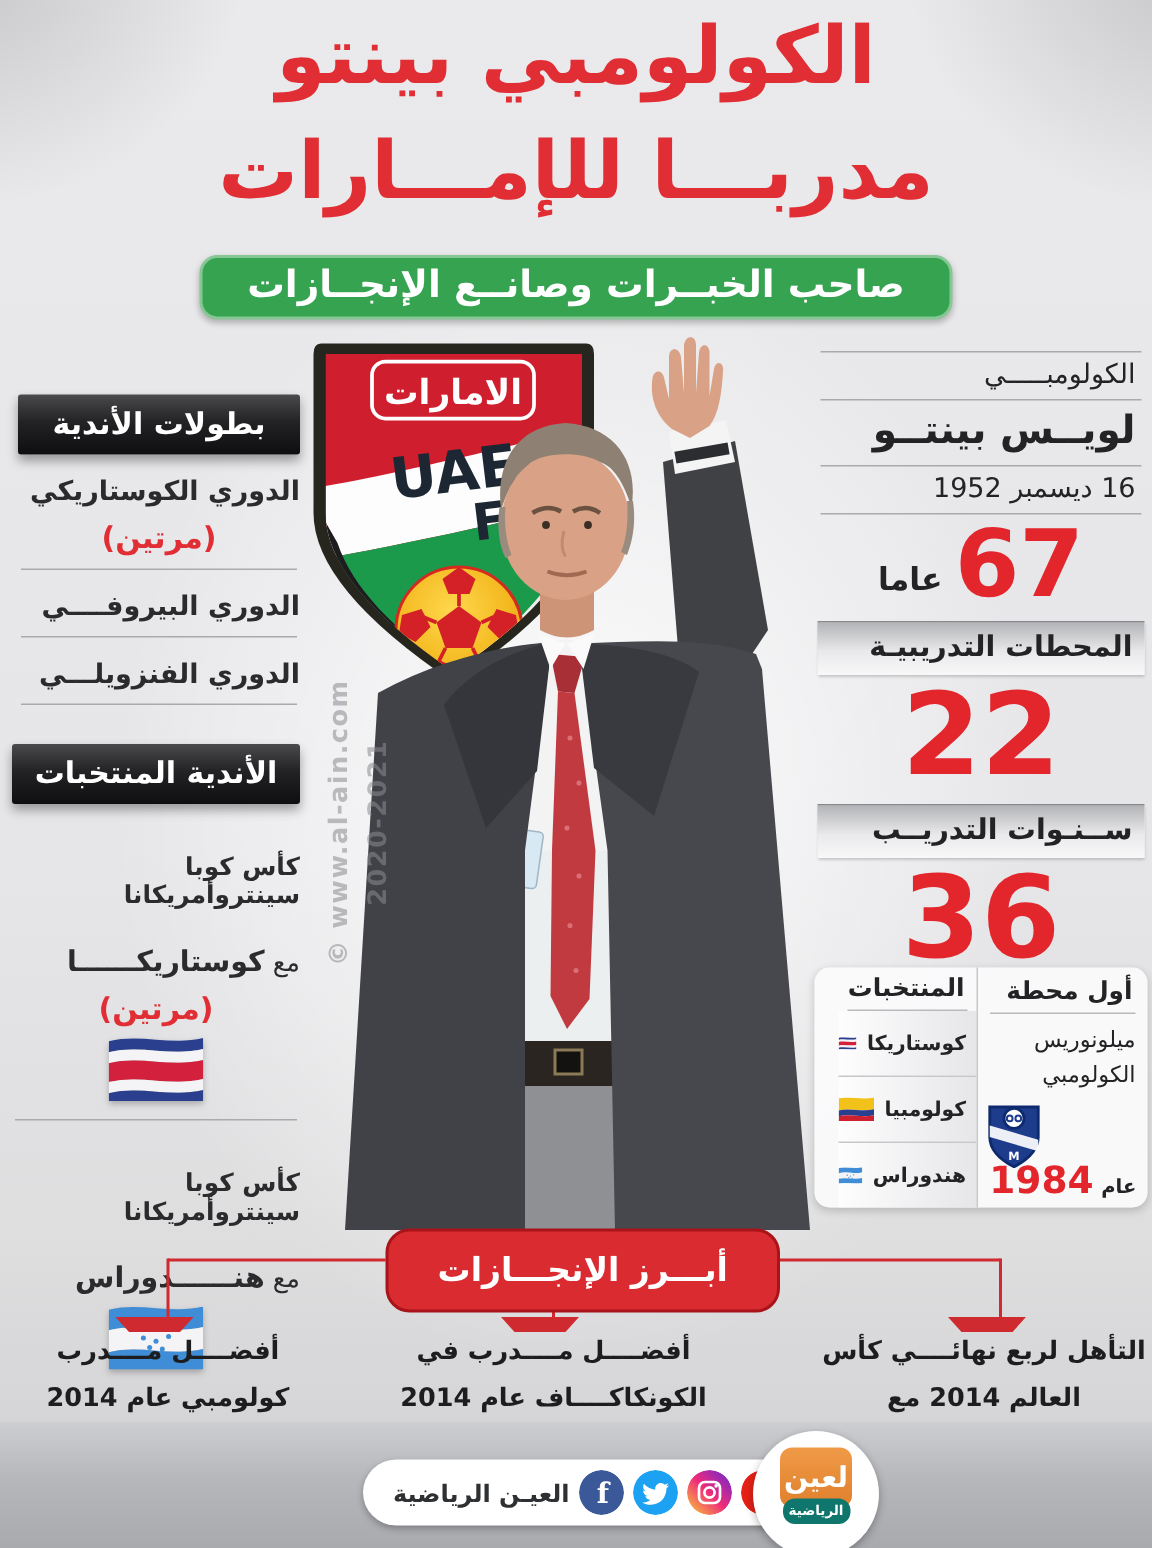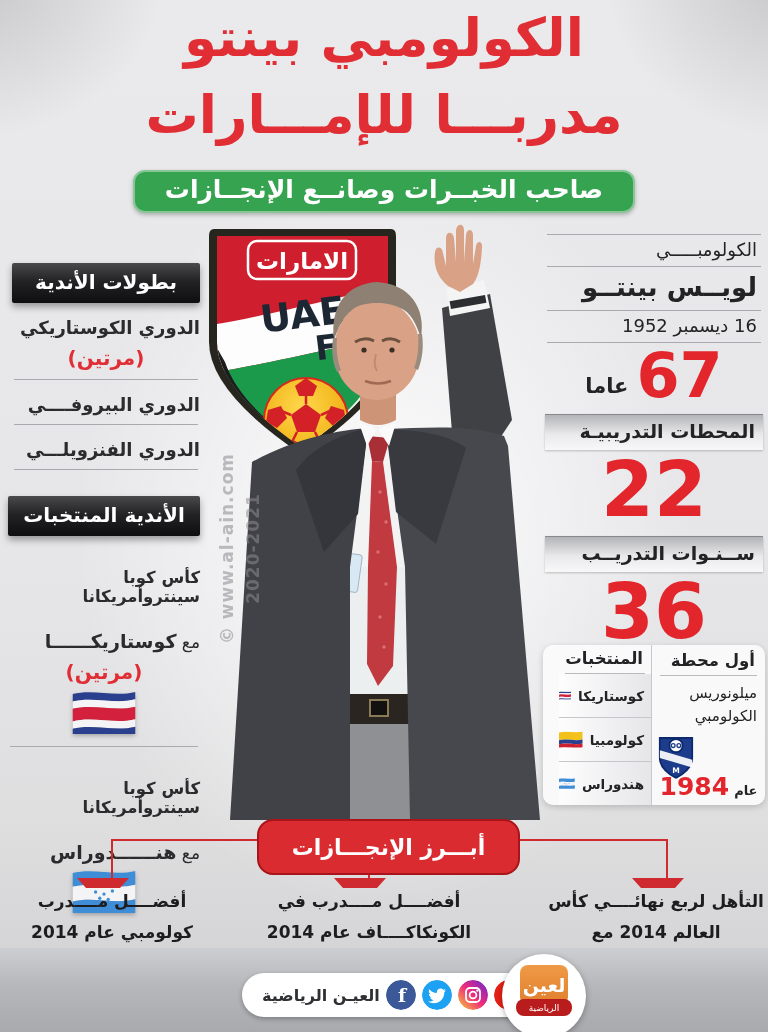--- a/index.html
+++ b/index.html
@@ -73,22 +73,22 @@
   .footer-band{left:0;top:948px;width:768px;height:84px;
     background:linear-gradient(180deg,#cdced1 0%,#b6b7ba 45%,#a9aaae 100%)}
   .footer-pill{left:242px;top:973px;width:314px;height:44px;background:#fff;border-radius:24px;
     box-shadow:0 2px 5px rgba(0,0,0,.28);display:flex;align-items:center;padding:0 62px 0 16px;gap:6px}
   .brand{direction:rtl;font-weight:bold;font-size:16px;color:#2f3033;margin-left:4px;margin-right:auto;white-space:nowrap}
   .sicon{width:30px;height:30px;border-radius:50%;flex:0 0 auto}
   .logo-circle{left:502px;top:954px;width:84px;height:84px;background:#fff;border-radius:50%;
     box-shadow:0 2px 6px rgba(0,0,0,.3);z-index:6;display:flex;flex-direction:column;align-items:center}
   .logo-sq{margin-top:11px;width:48px;height:40px;background:linear-gradient(180deg,#ef9a47,#e07f2c);
     border-radius:8px;color:#fff;font-weight:bold;font-size:19px;display:flex;align-items:center;justify-content:center}
-  .logo-ribbon{margin-top:-6px;width:56px;height:17px;background:#b91c1c;border-radius:8px;color:#fff;
-    font-weight:normal;font-size:9px;display:flex;align-items:center;justify-content:center}
+  .logo-ribbon{margin-top:-6px;width:45px;height:17px;background:#0f766e;border-radius:8px;color:#fff;
+    font-weight:bold;font-size:9px;display:flex;align-items:center;justify-content:center}
   
   .watermark{left:123px;top:523px;width:234px;transform:rotate(-90deg);
     color:rgba(138,139,143,.55);font-weight:bold;font-size:17px;text-align:center;
     letter-spacing:1px;line-height:1.5;z-index:3}
 </style>
 </head>
 <body>
 
 <div class="canvas">
 

